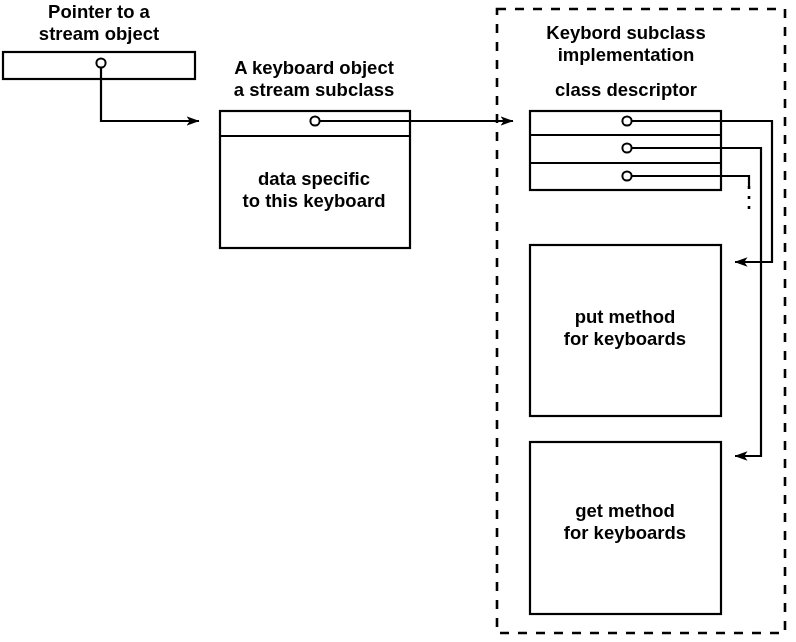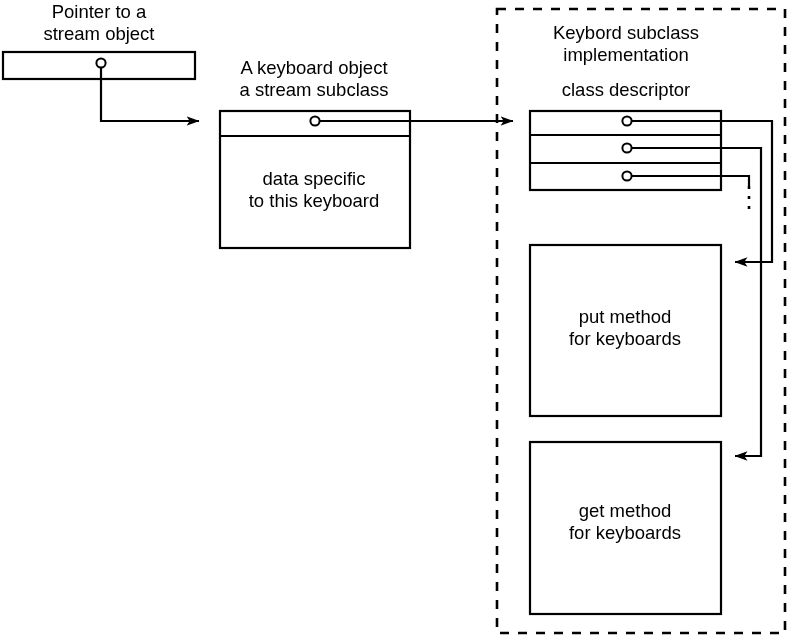--- a/index.html
+++ b/index.html
@@ -6,20 +6,21 @@
     margin: 0;
     padding: 0;
     background: #ffffff;
   }
   #canvas {
     position: relative;
     width: 796px;
     height: 642px;
     background: #ffffff;
     font-family: "Liberation Sans", sans-serif;
+    font-weight: bold;
   }
   svg#diagram {
     position: absolute;
     top: 0; left: 0;
     width: 796px;
     height: 642px;
   }
   .dg-text {
     font-family: "Liberation Sans", sans-serif;
     font-size: 18.5px;

